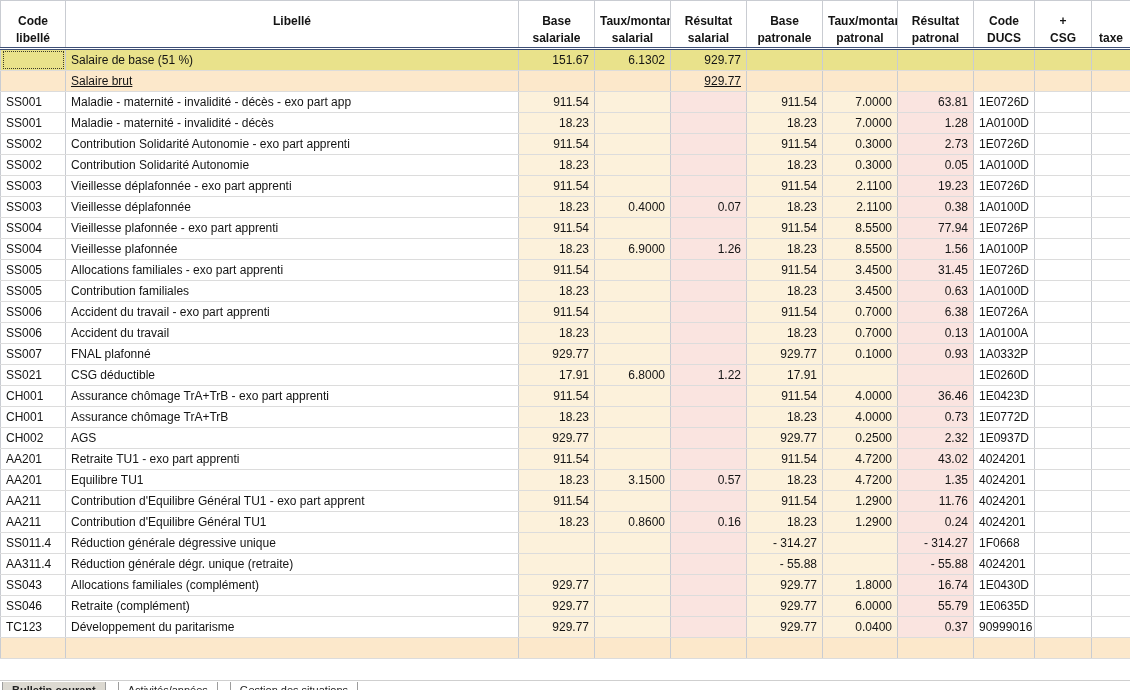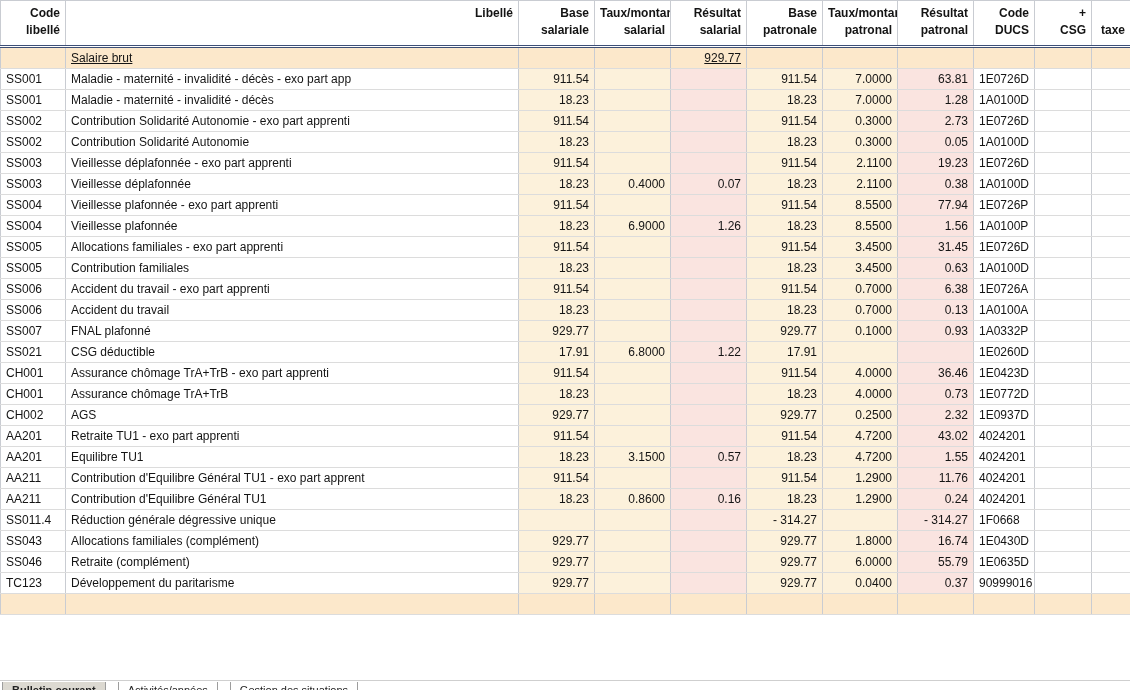--- a/index.html
+++ b/index.html
@@ -6,22 +6,22 @@
   .app{
     position:relative;width:1130px;height:690px;overflow:hidden;background:#fff;
     font-family:"Liberation Sans",sans-serif;font-size:12px;color:#141414;
   }
   table.grid{border-collapse:collapse;table-layout:fixed;width:1130px;}
   .grid th,.grid td{
     box-sizing:border-box;overflow:hidden;white-space:nowrap;
     padding:0 5px;border-left:1px solid var(--grid);border-right:1px solid var(--grid);
   }
   .grid thead th{
-    background:#fff;font-weight:bold;vertical-align:top;text-align:right;
-    height:46px;padding-top:4px;
+    background:#fff;font-weight:bold;vertical-align:top;text-align:center;
+    height:46px;padding-top:12px;
     border-top:1px solid var(--grid);
     border-bottom:3px double var(--navy);
   }
   .grid thead .hline{line-height:17px;height:17px;}
   .grid tbody td{
     height:21px;line-height:20px;
     border-bottom:1px solid var(--grid_h);
   }
   .al-right{text-align:right;}
   .al-left{text-align:left;}
@@ -103,20 +103,33 @@
             <div class="hline">+</div>
             <div class="hline">CSG</div>
           </th>
           <th class="al-right">
             <div class="hline"></div>
             <div class="hline">taxe</div>
           </th>
         </tr>
     </thead>
     <tbody>
+        <tr class="row-selected">
+          <td class="c-white al-left focus-cell"></td>
+          <td class="c-white al-left">Salaire de base (51 %)</td>
+          <td class="c-cream al-right">151.67</td>
+          <td class="c-cream al-right">6.1302</td>
+          <td class="c-pink al-right">929.77</td>
+          <td class="c-cream al-right"></td>
+          <td class="c-cream al-right"></td>
+          <td class="c-pink al-right"></td>
+          <td class="c-white al-left"></td>
+          <td class="c-white al-right"></td>
+          <td class="c-white al-right"></td>
+        </tr>
         <tr class="row-brut">
           <td class="c-white al-left"></td>
           <td class="c-white al-left">Salaire brut</td>
           <td class="c-cream al-right"></td>
           <td class="c-cream al-right"></td>
           <td class="c-pink al-right">929.77</td>
           <td class="c-cream al-right"></td>
           <td class="c-cream al-right"></td>
           <td class="c-pink al-right"></td>
           <td class="c-white al-left"></td>
@@ -358,21 +371,21 @@
           <td class="c-white al-right"></td>
         </tr>
         <tr>
           <td class="c-white al-left">AA201</td>
           <td class="c-white al-left">Equilibre TU1</td>
           <td class="c-cream al-right">18.23</td>
           <td class="c-cream al-right">3.1500</td>
           <td class="c-pink al-right">0.57</td>
           <td class="c-cream al-right">18.23</td>
           <td class="c-cream al-right">4.7200</td>
-          <td class="c-pink al-right">1.55</td>
+          <td class="c-pink al-right">1.35</td>
           <td class="c-white al-left">4024201</td>
           <td class="c-white al-right"></td>
           <td class="c-white al-right"></td>
         </tr>
         <tr>
           <td class="c-white al-left">AA211</td>
           <td class="c-white al-left">Contribution d'Equilibre Général TU1 - exo part apprent</td>
           <td class="c-cream al-right">911.54</td>
           <td class="c-cream al-right"></td>
           <td class="c-pink al-right"></td>
@@ -399,20 +412,33 @@
         <tr>
           <td class="c-white al-left">SS011.4</td>
           <td class="c-white al-left">Réduction générale dégressive unique</td>
           <td class="c-cream al-right"></td>
           <td class="c-cream al-right"></td>
           <td class="c-pink al-right"></td>
           <td class="c-cream al-right">- 314.27</td>
           <td class="c-cream al-right"></td>
           <td class="c-pink al-right">- 314.27</td>
           <td class="c-white al-left">1F0668</td>
+          <td class="c-white al-right"></td>
+          <td class="c-white al-right"></td>
+        </tr>
+        <tr>
+          <td class="c-white al-left">AA311.4</td>
+          <td class="c-white al-left">Réduction générale dégr. unique (retraite)</td>
+          <td class="c-cream al-right"></td>
+          <td class="c-cream al-right"></td>
+          <td class="c-pink al-right"></td>
+          <td class="c-cream al-right">- 55.88</td>
+          <td class="c-cream al-right"></td>
+          <td class="c-pink al-right">- 55.88</td>
+          <td class="c-white al-left">4024201</td>
           <td class="c-white al-right"></td>
           <td class="c-white al-right"></td>
         </tr>
         <tr>
           <td class="c-white al-left">SS043</td>
           <td class="c-white al-left">Allocations familiales (complément)</td>
           <td class="c-cream al-right">929.77</td>
           <td class="c-cream al-right"></td>
           <td class="c-pink al-right"></td>
           <td class="c-cream al-right">929.77</td>

